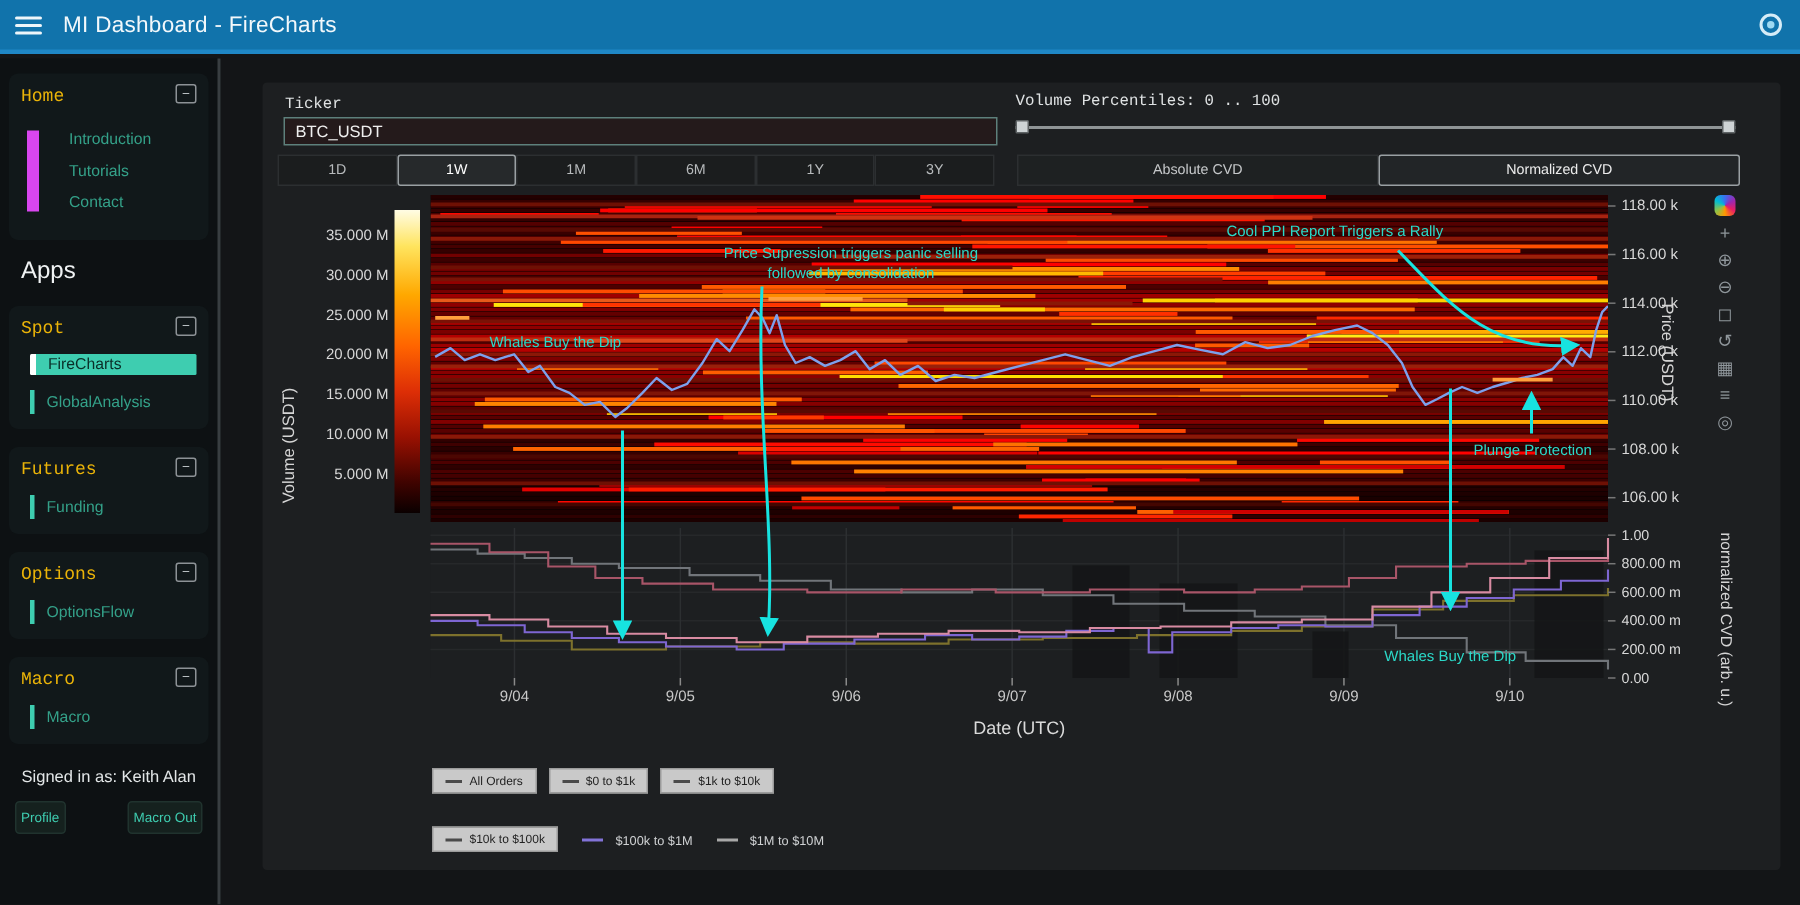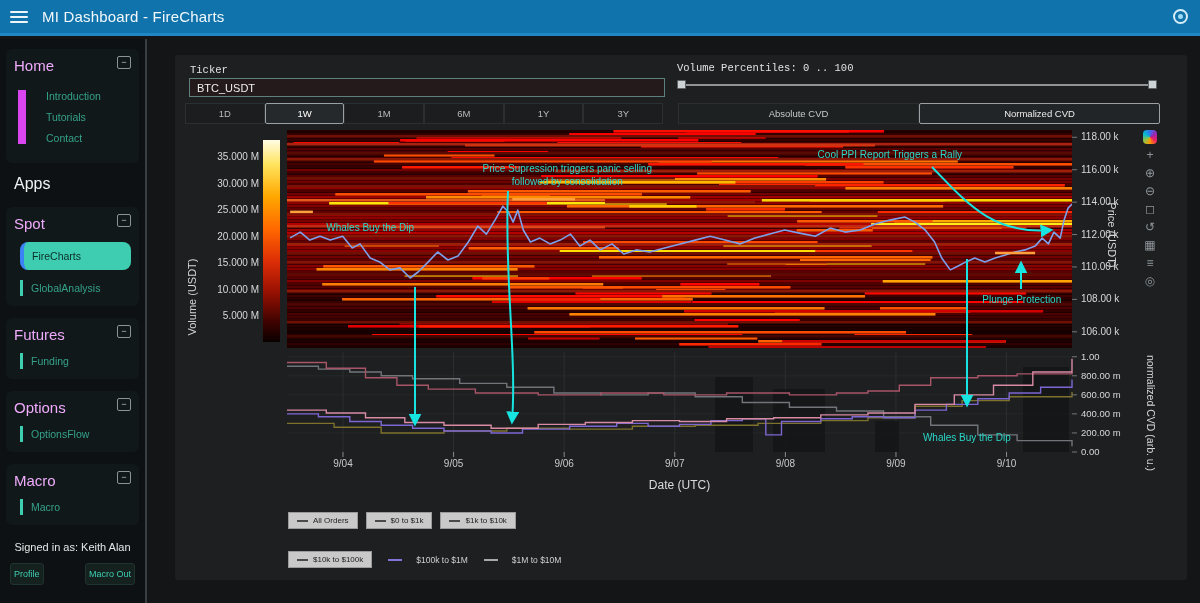--- a/index.html
+++ b/index.html
@@ -17,31 +17,31 @@
   .header-circle { position:absolute; right:12px; top:9px; width:15px; height:15px;
     border-radius:50%; border:2px solid #d6ecf7; }
   .header-circle::after { content:""; position:absolute; left:3px; top:3px; width:5px; height:5px;
     border-radius:50%; background:#9fd9f2; }
 
   
   .sidebar { position:absolute; left:0; top:39px; width:147px; height:564px;
     background:#0d1113; border-right:2px solid #383e41; padding:10px 6px; }
   .card { background:#11181a; border-radius:6px; padding:8px 8px 10px 8px; margin-bottom:12px;
     position:relative; }
-  .card-h { color:#f0abfc; font-size:15px; }
+  .card-h { color:#eab308; font-size:12px;font-family:Liberation Mono, monospace; }
   .collapse-icon { position:absolute; right:8px; top:7px; width:14px; height:13px;
     border:1px solid #8d9296; border-radius:2px; color:#c2c7ca; font-size:9px; line-height:11px;
     text-align:center; cursor:pointer; }
   .home-list { margin:16px 0 0 4px; border-left:8px solid #d946ef; padding-left:20px; }
   .home-list .nv { display:block; color:#34a189; font-size:10.5px; margin:9px 0; cursor:pointer; }
   .apps-label { color:#f0f3f4; font-size:16px; margin:6px 0 14px 8px; }
   .applink { display:block; margin:10px 0 0 6px; border-left:3px solid #3ecdb0; padding:2px 0 2px 8px;
     color:#34a189; font-size:10.5px; cursor:pointer; }
-  .applink.sel { background:#3ecdb0; border-left:4px solid #3b82f6; color:#0a2e28; padding:8px 8px;
-    border-radius:8px; }
+  .applink.sel { background:#3ecdb0; border-left:4px solid #ffffff; color:#0a2e28; padding:1px 8px;
+    border-radius:1px; }
   .signed { color:#e3e7e8; font-size:11px; text-align:center; margin:16px 0 10px 0; }
   .sb-btns { display:flex; justify-content:space-between; padding:0 4px; }
   .sb-btn { background:#15211e; border:1px solid #20332e; color:#3ecdb0; font-size:9px;
     border-radius:3px; padding:5px 3px; cursor:pointer; font-family:inherit; }
 
   
   .panel { position:absolute; left:175px; top:55px; width:1012px; height:525px;
     background:#1d1f21; border-radius:3px; }
   .lbl { position:absolute; color:#dfe2e3; font-size:10.5px;font-family:Liberation Mono, monospace; }
   .ticker-input { position:absolute; left:14px; top:23px; width:476px; height:19px;
@@ -67,21 +67,21 @@
     flex-direction:column; align-items:center; gap:5px; }
   .mb-logo { width:14px; height:14px; border-radius:4px;
     background:conic-gradient(#3b6df0,#9c27b0,#e91e63,#ff9800,#8bc34a,#00bcd4,#3b6df0); cursor:pointer; }
   .mb-icon { color:#8f969b; font-size:12px; line-height:13px; cursor:pointer; }
 
   
   .legend-row { position:absolute; left:113px; display:flex; gap:8px; align-items:center; }
   .pill { display:inline-flex; align-items:center; gap:5px; background:#c9c9c9; color:#222;
     border:1px solid #9b9b9b; border-radius:0; font-size:8px; padding:3px 8px; cursor:pointer; }
   .pill .dash { display:inline-block; width:11px; height:0; border-top:2px solid #4a4a4a; }
-  .leg-item { display:inline-flex; align-items:center; gap:14px; color:#cfd1d3; font-size:8.5px;
+  .leg-item { display:inline-flex; align-items:center; gap:8px; color:#cfd1d3; font-size:8.5px;
     cursor:pointer; margin-left:8px; }
   .leg-item .dash { display:inline-block; width:14px; height:0; border-top:2px solid #888; }
 </style>
 </head>
 <body>
 
 <div class="app">
 
   <div class="header">
     <div class="burger">

